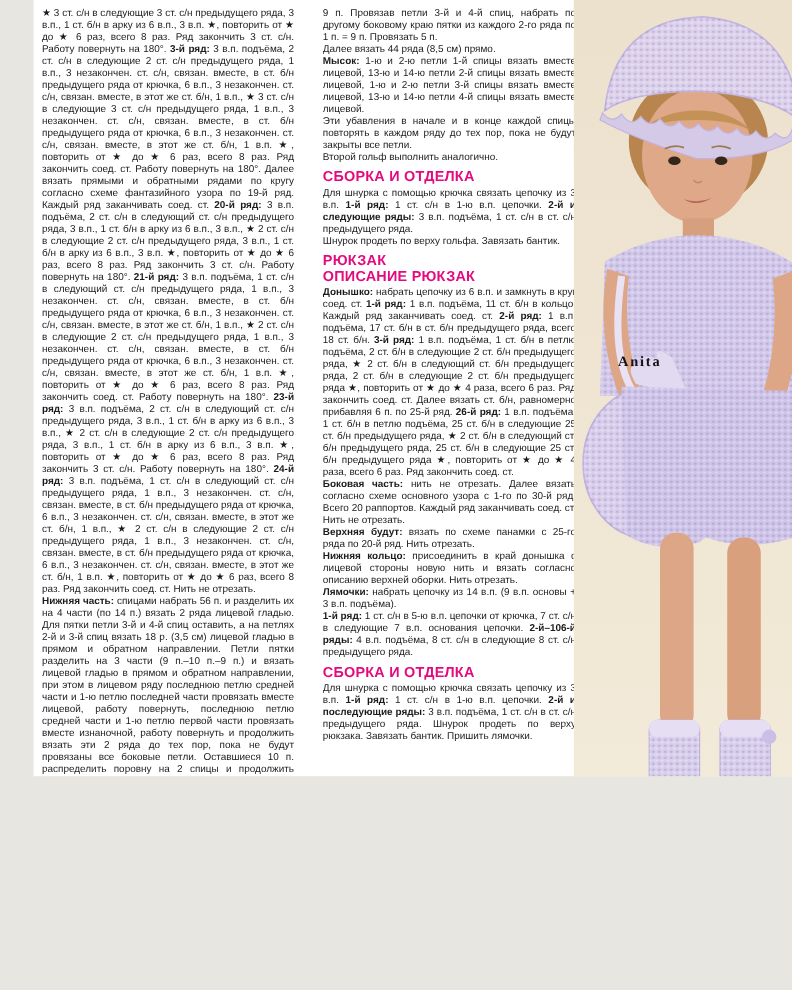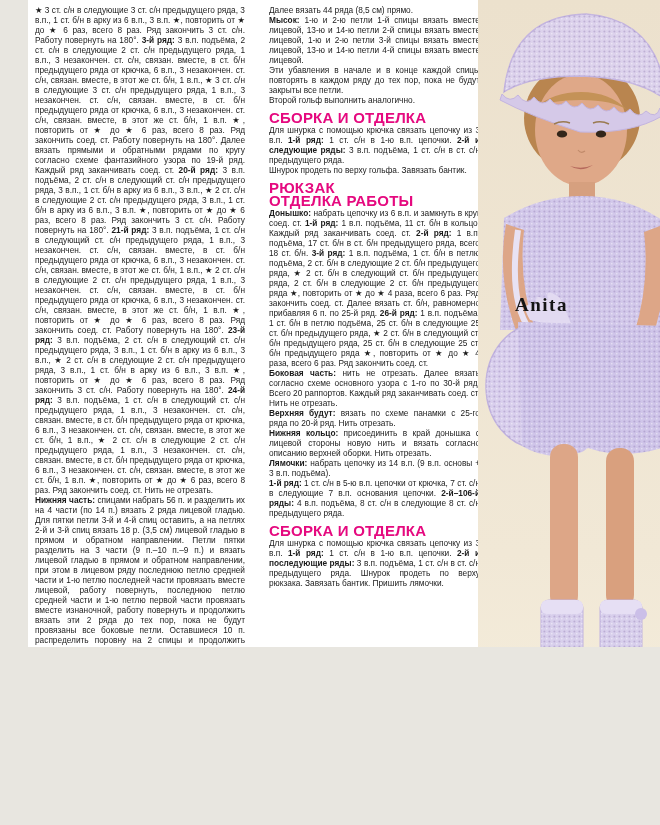--- a/index.html
+++ b/index.html
@@ -3,61 +3,62 @@
 <meta charset="utf-8">
 <style>
   html,body{margin:0;padding:0;background:#e8e6e0;}
   .page{position:relative;width:660px;height:647px;background:#ffffff;overflow:hidden;
         font-family:"Liberation Sans",sans-serif;margin-left:28px;}
   .textcol{position:absolute;overflow:hidden;}
   .col-left{left:7px;top:5px;width:210px;height:816px;}
   .col-mid{left:241px;top:5px;width:211px;height:700px;}
   .para{margin:0;text-align:justify;font-size:8.3px;line-height:10px;color:#1b1b1b;}
   .para b{font-weight:bold;}
-  .col-heading{color:#e5097f;font-weight:bold;font-size:15px;line-height:11px;
+  .col-heading{color:#e5097f;font-weight:bold;font-size:12px;line-height:11px;
                margin:7px 0 2px;letter-spacing:.2px;}
   .col-heading + .col-heading{margin-top:0;}
   
   .diagram-svg{position:absolute;left:240px;top:700px;}
   .dia-shape{fill:#e9c6e3;stroke:#8f7f95;stroke-width:1;}
   .dim-line{stroke:#4a4a4a;stroke-width:.7;}
   .dia-label{font-family:"Liberation Sans",sans-serif;font-weight:bold;font-style:italic;
              font-size:10.5px;fill:#111;}
   .dim-text{font-family:"Liberation Sans",sans-serif;font-size:6.5px;fill:#333;}
   
   .photo-box{position:absolute;left:450px;top:0;width:210px;height:790px;}
   .anita{position:absolute;left:487px;top:294px;font-family:"Liberation Serif",serif;
-         font-weight:bold;font-size:19px;color:#141414;letter-spacing:1.5px;}
+         font-weight:bold;font-size:12px;color:#141414;letter-spacing:1.5px;}
   .credit{position:absolute;right:1px;top:8px;writing-mode:vertical-rl;transform:rotate(180deg);
           font-size:6.5px;color:#8b8178;letter-spacing:.4px;white-space:nowrap;}
   .watermark{position:absolute;left:415px;top:746px;font-family:"DejaVu Serif",serif;
              font-style:italic;font-weight:bold;font-size:48px;line-height:1;
              color:rgba(167,56,48,.88);transform:rotate(-3deg);letter-spacing:1px;}
 </style>
 </head>
 <body>
 
 <div class="page">
 
   <div class="textcol col-left">
       <p class="para"><span>★ 3 ст. с/н в следующие 3 ст. с/н предыдущего ряда, 3 в.п., 1 ст. б/н в арку из 6 в.п., 3 в.п. ★, повторить от ★ до ★ 6 раз, всего 8 раз. Ряд закончить 3 ст. с/н. Работу повернуть на 180°. </span><b>3-й ряд:</b><span> 3 в.п. подъёма, 2 ст. с/н в следующие 2 ст. с/н предыдущего ряда, 1 в.п., 3 незакончен. ст. с/н, связан. вместе, в ст. б/н предыдущего ряда от крючка, 6 в.п., 3 незакончен. ст. с/н, связан. вместе, в этот же ст. б/н, 1 в.п., ★ 3 ст. с/н в следующие 3 ст. с/н предыдущего ряда, 1 в.п., 3 незакончен. ст. с/н, связан. вместе, в ст. б/н предыдущего ряда от крючка, 6 в.п., 3 незакончен. ст. с/н, связан. вместе, в этот же ст. б/н, 1 в.п. ★, повторить от ★ до ★ 6 раз, всего 8 раз. Ряд закончить соед. ст. Работу повернуть на 180°. Далее вязать прямыми и обратными рядами по кругу согласно схеме фантазийного узора по 19-й ряд. Каждый ряд заканчивать соед. ст. </span><b>20-й ряд:</b><span> 3 в.п. подъёма, 2 ст. с/н в следующий ст. с/н предыдущего ряда, 3 в.п., 1 ст. б/н в арку из 6 в.п., 3 в.п., ★ 2 ст. с/н в следующие 2 ст. с/н предыдущего ряда, 3 в.п., 1 ст. б/н в арку из 6 в.п., 3 в.п. ★, повторить от ★ до ★ 6 раз, всего 8 раз. Ряд закончить 3 ст. с/н. Работу повернуть на 180°. </span><b>21-й ряд:</b><span> 3 в.п. подъёма, 1 ст. с/н в следующий ст. с/н предыдущего ряда, 1 в.п., 3 незакончен. ст. с/н, связан. вместе, в ст. б/н предыдущего ряда от крючка, 6 в.п., 3 незакончен. ст. с/н, связан. вместе, в этот же ст. б/н, 1 в.п., ★ 2 ст. с/н в следующие 2 ст. с/н предыдущего ряда, 1 в.п., 3 незакончен. ст. с/н, связан. вместе, в ст. б/н предыдущего ряда от крючка, 6 в.п., 3 незакончен. ст. с/н, связан. вместе, в этот же ст. б/н, 1 в.п. ★, повторить от ★ до ★ 6 раз, всего 8 раз. Ряд закончить соед. ст. Работу повернуть на 180°. </span><b>23-й ряд:</b><span> 3 в.п. подъёма, 2 ст. с/н в следующий ст. с/н предыдущего ряда, 3 в.п., 1 ст. б/н в арку из 6 в.п., 3 в.п., ★ 2 ст. с/н в следующие 2 ст. с/н предыдущего ряда, 3 в.п., 1 ст. б/н в арку из 6 в.п., 3 в.п. ★, повторить от ★ до ★ 6 раз, всего 8 раз. Ряд закончить 3 ст. с/н. Работу повернуть на 180°. </span><b>24-й ряд:</b><span> 3 в.п. подъёма, 1 ст. с/н в следующий ст. с/н предыдущего ряда, 1 в.п., 3 незакончен. ст. с/н, связан. вместе, в ст. б/н предыдущего ряда от крючка, 6 в.п., 3 незакончен. ст. с/н, связан. вместе, в этот же ст. б/н, 1 в.п., ★ 2 ст. с/н в следующие 2 ст. с/н предыдущего ряда, 1 в.п., 3 незакончен. ст. с/н, связан. вместе, в ст. б/н предыдущего ряда от крючка, 6 в.п., 3 незакончен. ст. с/н, связан. вместе, в этот же ст. б/н, 1 в.п. ★, повторить от ★ до ★ 6 раз, всего 8 раз. Ряд закончить соед. ст. Нить не отрезать.</span></p>
       <p class="para"><b>Нижняя часть:</b><span> спицами набрать 56 п. и разделить их на 4 части (по 14 п.) вязать 2 ряда лицевой гладью. Для пятки петли 3-й и 4-й спиц оставить, а на петлях 2-й и 3-й спиц вязать 18 р. (3,5 см) лицевой гладью в прямом и обратном направлении. Петли пятки разделить на 3 части (9 п.–10 п.–9 п.) и вязать лицевой гладью в прямом и обратном направлении, при этом в лицевом ряду последнюю петлю средней части и 1-ю петлю последней части провязать вместе лицевой, работу повернуть, последнюю петлю средней части и 1-ю петлю первой части провязать вместе изнаночной, работу повернуть и продолжить вязать эти 2 ряда до тех пор, пока не будут провязаны все боковые петли. Оставшиеся 10 п. распределить поровну на 2 спицы и продолжить вязать по кругу. Середина – переход от одного ряда к другому.</span></p>
       <p class="para"><span>Провязав 5 п. с 1-й спицы и по боковому краю пятки из каждого 2-го ряда набрать по 1 п.</span></p>
     </div>
 
   <div class="textcol col-mid">
+      <p class="para"><span>9 п. Провязав петли 3-й и 4-й спиц, набрать по другому боковому краю пятки из каждого 2-го ряда по 1 п. = 9 п. Провязать 5 п.</span></p>
       <p class="para"><span>Далее вязать 44 ряда (8,5 см) прямо.</span></p>
       <p class="para"><b>Мысок:</b><span> 1-ю и 2-ю петли 1-й спицы вязать вместе лицевой, 13-ю и 14-ю петли 2-й спицы вязать вместе лицевой, 1-ю и 2-ю петли 3-й спицы вязать вместе лицевой, 13-ю и 14-ю петли 4-й спицы вязать вместе лицевой.</span></p>
       <p class="para"><span>Эти убавления в начале и в конце каждой спицы повторять в каждом ряду до тех пор, пока не будут закрыты все петли.</span></p>
       <p class="para"><span>Второй гольф выполнить аналогично.</span></p>
       <div class="col-heading">СБОРКА И ОТДЕЛКА</div>
       <p class="para"><span>Для шнурка с помощью крючка связать цепочку из 3 в.п. </span><b>1-й ряд:</b><span> 1 ст. с/н в 1-ю в.п. цепочки. </span><b>2-й и следующие ряды:</b><span> 3 в.п. подъёма, 1 ст. с/н в ст. с/н предыдущего ряда.</span></p>
       <p class="para"><span>Шнурок продеть по верху гольфа. Завязать бантик.</span></p>
       <div class="col-heading">РЮКЗАК</div>
-      <div class="col-heading">ОТДЕЛКА РАБОТЫ</div>
+      <div class="col-heading">ОПИСАНИЕ РЮКЗАК</div>
       <p class="para"><b>Донышко:</b><span> набрать цепочку из 6 в.п. и замкнуть в круг соед. ст. </span><b>1-й ряд:</b><span> 1 в.п. подъёма, 11 ст. б/н в кольцо. Каждый ряд заканчивать соед. ст. </span><b>2-й ряд:</b><span> 1 в.п. подъёма, 17 ст. б/н в ст. б/н предыдущего ряда, всего 18 ст. б/н. </span><b>3-й ряд:</b><span> 1 в.п. подъёма, 1 ст. б/н в петлю подъёма, 2 ст. б/н в следующие 2 ст. б/н предыдущего ряда, ★ 2 ст. б/н в следующий ст. б/н предыдущего ряда, 2 ст. б/н в следующие 2 ст. б/н предыдущего ряда ★, повторить от ★ до ★ 4 раза, всего 6 раз. Ряд закончить соед. ст. Далее вязать ст. б/н, равномерно прибавляя 6 п. по 25-й ряд. </span><b>26-й ряд:</b><span> 1 в.п. подъёма, 1 ст. б/н в петлю подъёма, 25 ст. б/н в следующие 25 ст. б/н предыдущего ряда, ★ 2 ст. б/н в следующий ст. б/н предыдущего ряда, 25 ст. б/н в следующие 25 ст. б/н предыдущего ряда ★, повторить от ★ до ★ 4 раза, всего 6 раз. Ряд закончить соед. ст.</span></p>
       <p class="para"><b>Боковая часть:</b><span> нить не отрезать. Далее вязать согласно схеме основного узора с 1-го по 30-й ряд. Всего 20 раппортов. Каждый ряд заканчивать соед. ст. Нить не отрезать.</span></p>
       <p class="para"><b>Верхняя будут:</b><span> вязать по схеме панамки с 25-го ряда по 20-й ряд. Нить отрезать.</span></p>
       <p class="para"><b>Нижняя кольцо:</b><span> присоединить в край донышка с лицевой стороны новую нить и вязать согласно описанию верхней оборки. Нить отрезать.</span></p>
       <p class="para"><b>Лямочки:</b><span> набрать цепочку из 14 в.п. (9 в.п. основы + 3 в.п. подъёма).</span></p>
       <p class="para"><b>1-й ряд:</b><span> 1 ст. с/н в 5-ю в.п. цепочки от крючка, 7 ст. с/н в следующие 7 в.п. основания цепочки. </span><b>2-й–106-й ряды:</b><span> 4 в.п. подъёма, 8 ст. с/н в следующие 8 ст. с/н предыдущего ряда.</span></p>
       <div class="col-heading">СБОРКА И ОТДЕЛКА</div>
       <p class="para"><span>Для шнурка с помощью крючка связать цепочку из 3 в.п. </span><b>1-й ряд:</b><span> 1 ст. с/н в 1-ю в.п. цепочки. </span><b>2-й и последующие ряды:</b><span> 3 в.п. подъёма, 1 ст. с/н в ст. с/н предыдущего ряда. Шнурок продеть по верху рюкзака. Завязать бантик. Пришить лямочки.</span></p>
     </div>
 

